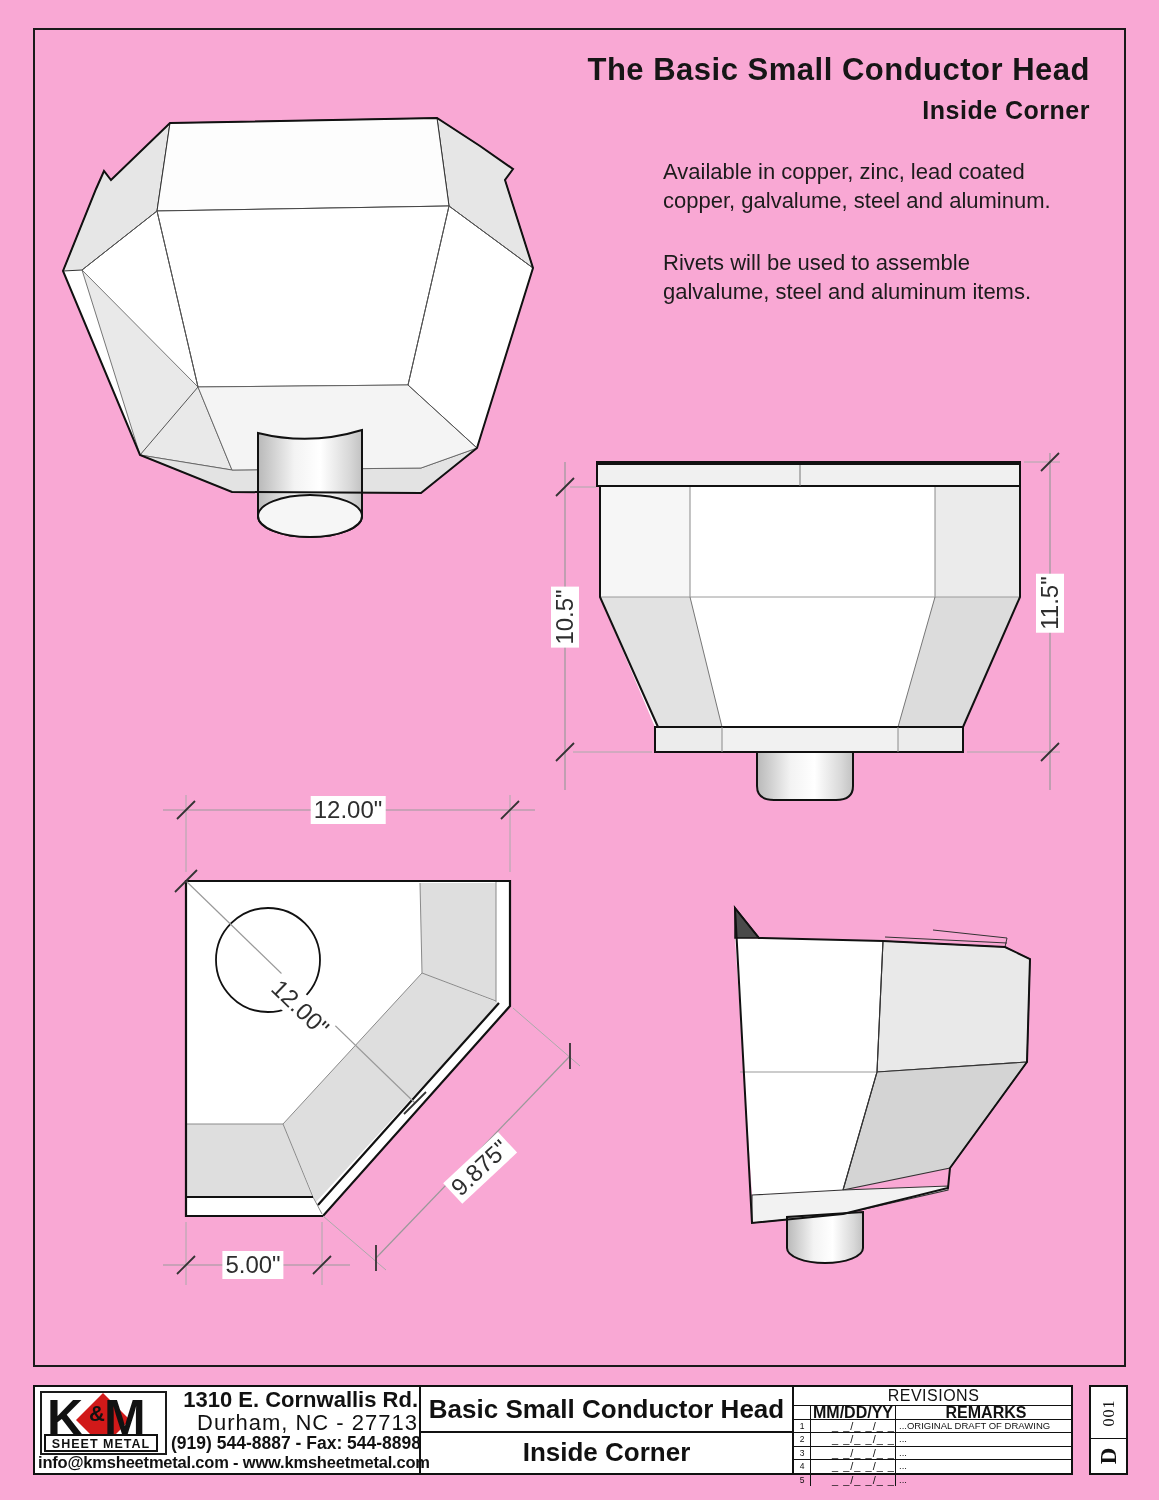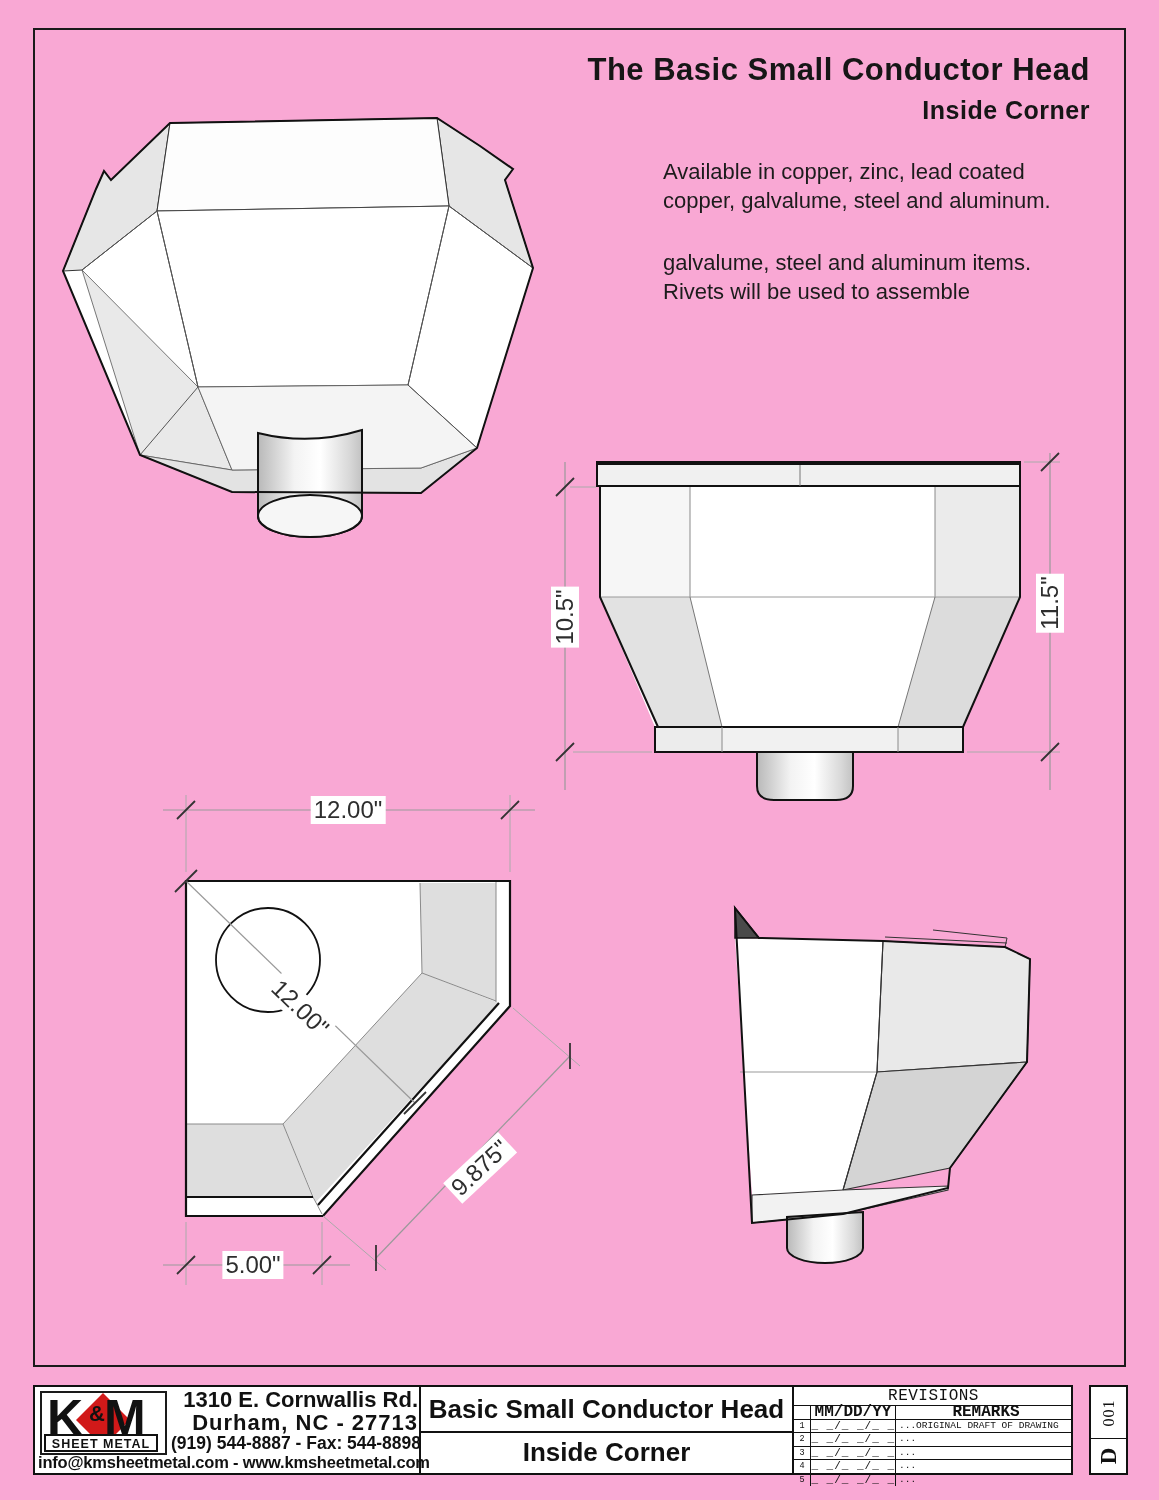--- a/index.html
+++ b/index.html
@@ -17,30 +17,30 @@
   .dim{font-size:24px;color:#2e2e2e;background:#fff;padding:0 3px;white-space:nowrap;transform:translate(-50%,-50%);}
   .rot-90{transform:translate(-50%,-50%) rotate(-90deg);}
   .rot45{transform:translate(-50%,-50%) rotate(44deg);}
   .rot-45{transform:translate(-50%,-50%) rotate(-43deg);}
   
   #tblock{left:33px;top:1385px;width:1036px;height:86px;border:2px solid #111;background:#fff;}
   #logo-box{left:5px;top:4px;width:123px;height:60px;border:2px solid #1a1a1a;}
   #contact-line{left:3px;top:66px;width:380px;font-size:16.5px;font-weight:bold;white-space:nowrap;letter-spacing:-0.2px;}
   #addr{left:136px;top:1px;width:247px;text-align:right;}
   #addr .a1{font-size:22px;font-weight:bold;line-height:23px;white-space:nowrap;}
-  #addr .a2{font-size:22px;font-weight:bold;line-height:23px;letter-spacing:1px;white-space:nowrap;}
+  #addr .a2{font-size:22px;font-weight:normal;line-height:23px;letter-spacing:1px;white-space:nowrap;}
   #addr .a3{font-size:17.5px;font-weight:bold;line-height:19px;white-space:nowrap;}
   #vdiv1{left:384px;top:0;width:2px;height:100%;background:#111;}
   #center-sec{left:386px;top:0;width:371px;height:100%;}
   #dwg-title{width:100%;height:44px;line-height:44px;text-align:center;font-size:26px;font-weight:bold;white-space:nowrap;}
   #center-hr{left:0;top:44px;width:100%;height:2px;background:#111;}
   #dwg-subtitle{position:absolute;left:0;top:46px;width:100%;height:40px;line-height:38px;text-align:center;font-size:26px;font-weight:bold;}
   
   #rev{left:757px;top:0;width:279px;height:100%;border-left:2px solid #111;
-       font-family:Liberation Mono, monospace;}
+       font-family:Liberation Sans, sans-serif;}
   #rev-h{height:18px;line-height:18px;text-align:center;font-size:16px;border-bottom:1px solid #111;letter-spacing:.5px;}
   .rev-row{display:flex;border-bottom:1px solid #111;}
   .rev-row:last-child{border-bottom:none;}
   .rc-num{width:16px;border-right:1px solid #111;font-size:8.5px;text-align:center;}
   .rc-date{width:84px;border-right:1px solid #111;font-size:11px;text-align:right;letter-spacing:1px;}
   .rc-rem{flex:1;font-size:9.5px;padding-left:3px;}
   #rev-sub{height:13px;line-height:13px;font-weight:bold;}
   #rev-sub .rc-date,#rev-sub .rc-rem{font-size:16px;text-align:center;letter-spacing:0;}
   .rev-data{height:12.4px;line-height:12.4px;}
   
@@ -59,22 +59,22 @@
 
   <div class="abs" id="frame"></div>
 
   <div class="abs" id="title">The Basic Small Conductor Head</div>
   <div class="abs" id="subtitle">Inside Corner</div>
   <div class="abs para" id="para1">
     <div>Available in copper, zinc, lead coated</div>
     <div>copper, galvalume, steel and aluminum.</div>
   </div>
   <div class="abs para" id="para2">
+    <div>Rivets will be used to assemble</div>
     <div>galvalume, steel and aluminum items.</div>
-    <div>Rivets will be used to assemble</div>
   </div>
 
   <svg class="abs" width="1159" height="1500" viewBox="0 0 1159 1500" style="left:0;top:0">
     <defs>
       <linearGradient id="tubeGrad" x1="0" y1="0" x2="1" y2="0">
         <stop offset="0" stop-color="#b9b9b9"></stop>
           <stop offset="0.35" stop-color="#f3f3f3"></stop>
         <stop offset="0.6" stop-color="#ffffff"></stop>
           <stop offset="0.88" stop-color="#d8d8d8"></stop>
         <stop offset="1" stop-color="#c2c2c2"></stop>

